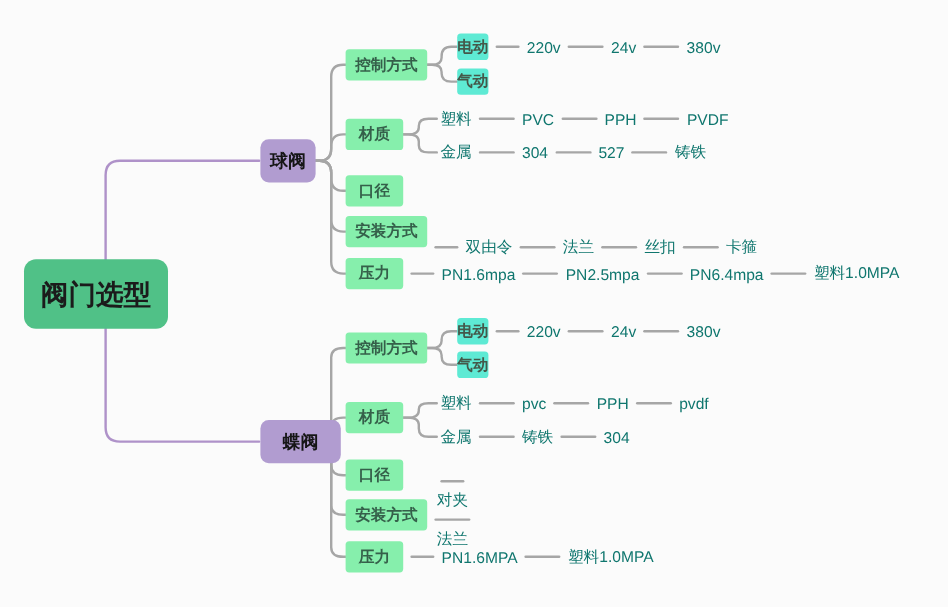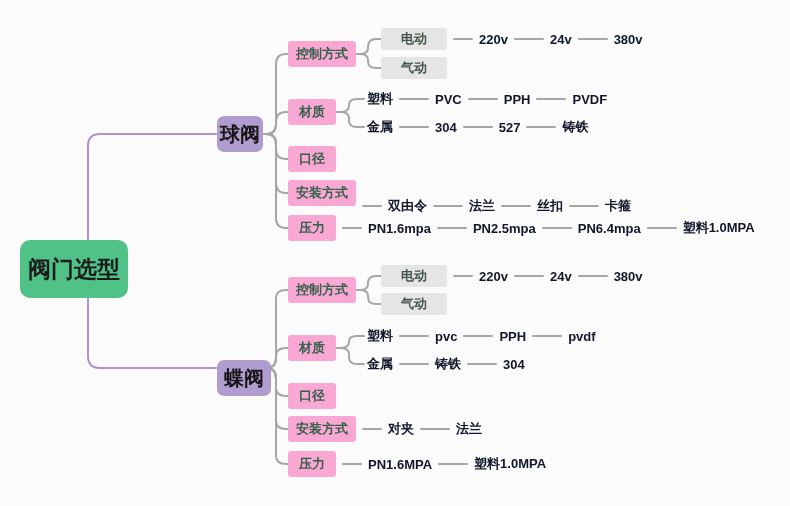--- a/index.html
+++ b/index.html
@@ -16,39 +16,39 @@
     position:absolute;z-index:2;
     display:flex;align-items:center;justify-content:center;
     font-weight:bold;box-sizing:border-box;white-space:nowrap;
   }
   .root-node{
     background:#50c187;color:#1b1b1b;
     border-radius:10px;font-size:23px;
   }
   .branch-node{
     background:#b19cd0;color:#161616;
-    border-radius:7px;font-size:20px;
+    border-radius:7px;font-size:15px;
   }
   .topic-node{
-    background:#f9a8d4;color:#35604a;
+    background:#86efac;color:#35604a;
     border-radius:3px;font-size:13px;
   }
   .row{
     position:absolute;z-index:2;
     display:flex;align-items:center;gap:6px;
     transform:translateY(-50%);
   }
   .leafbox{
-    background:#e5e5e5;color:#44584a;
+    background:#5eead4;color:#44584a;
     border-radius:3px;font-size:13px;font-weight:bold;
     height:22px;display:flex;align-items:center;justify-content:center;
-    padding:0 20px;white-space:nowrap;
+    padding:0 0;white-space:nowrap;
   }
   .lbl{
-    font-size:13px;font-weight:bold;color:#0f172a;white-space:nowrap;
+    font-size:13px;font-weight:normal;color:#0f766e;white-space:nowrap;
   }
   .dash{height:2px;width:30px;background:#a6a6a6;border-radius:1px;flex:0 0 auto;}
   .dash.s{width:20px;}
 </style>
 </head>
 <body>
 
 <div class="canvas">
 
   <svg class="lines" width="790" height="506">
@@ -78,21 +78,21 @@
       <path d="M263,368 H266 Q276,368 276,378 V456 Q276,464 286,464 H288"></path>
 
       <path d="M356,290 H360 Q368,290 368,284 V283 Q368,276 376,276 H381"></path>
       <path d="M356,290 H360 Q368,290 368,296 V297 Q368,304 376,304 H381"></path>
 
       <path d="M336,348 H340 Q349,348 349,342 V341 Q349,336 357,336 H364"></path>
       <path d="M336,348 H340 Q349,348 349,354 V357 Q349,364 357,364 H364"></path>
     </g>
   </svg>
 
-  <div class="node root-node" style="left:20px;top:240px;width:108px;height:58px;">阀门选型</div>
+  <div class="node root-node" style="left:20px;top:216px;width:120px;height:58px;">阀门选型</div>
 
   <div class="node branch-node" style="left:217px;top:116px;width:46px;height:36px;">球阀</div>
 
   <div class="node topic-node" style="left:288px;top:41px;width:68px;height:26px;">控制方式</div>
 
   <div class="row" style="left:381px;top:39px;">
     <span class="leafbox">电动</span>
     <span class="dash s"></span>
     <span class="lbl">220v</span>
     <span class="dash"></span>
@@ -146,21 +146,21 @@
     <span class="dash s"></span>
     <span class="lbl">PN1.6mpa</span>
     <span class="dash"></span>
     <span class="lbl">PN2.5mpa</span>
     <span class="dash"></span>
     <span class="lbl">PN6.4mpa</span>
     <span class="dash"></span>
     <span class="lbl">塑料1.0MPA</span>
   </div>
 
-  <div class="node branch-node" style="left:217px;top:360px;width:54px;height:36px;">蝶阀</div>
+  <div class="node branch-node" style="left:217px;top:350px;width:67px;height:36px;">蝶阀</div>
 
   <div class="node topic-node" style="left:288px;top:277px;width:68px;height:26px;">控制方式</div>
 
   <div class="row" style="left:381px;top:276px;">
     <span class="leafbox">电动</span>
     <span class="dash s"></span>
     <span class="lbl">220v</span>
     <span class="dash"></span>
     <span class="lbl">24v</span>
     <span class="dash"></span>
@@ -186,21 +186,21 @@
     <span class="dash"></span>
     <span class="lbl">铸铁</span>
     <span class="dash"></span>
     <span class="lbl">304</span>
   </div>
 
   <div class="node topic-node" style="left:288px;top:383px;width:48px;height:26px;">口径</div>
 
   <div class="node topic-node" style="left:288px;top:416px;width:68px;height:26px;">安装方式</div>
 
-  <div class="row" style="left:362px;top:429px;">
+  <div class="row" style="left:362px;top:429px;flex-direction:column;">
     <span class="dash s"></span>
     <span class="lbl">对夹</span>
     <span class="dash"></span>
     <span class="lbl">法兰</span>
   </div>
 
   <div class="node topic-node" style="left:288px;top:451px;width:48px;height:26px;">压力</div>
 
   <div class="row" style="left:342px;top:464px;">
     <span class="dash s"></span>

